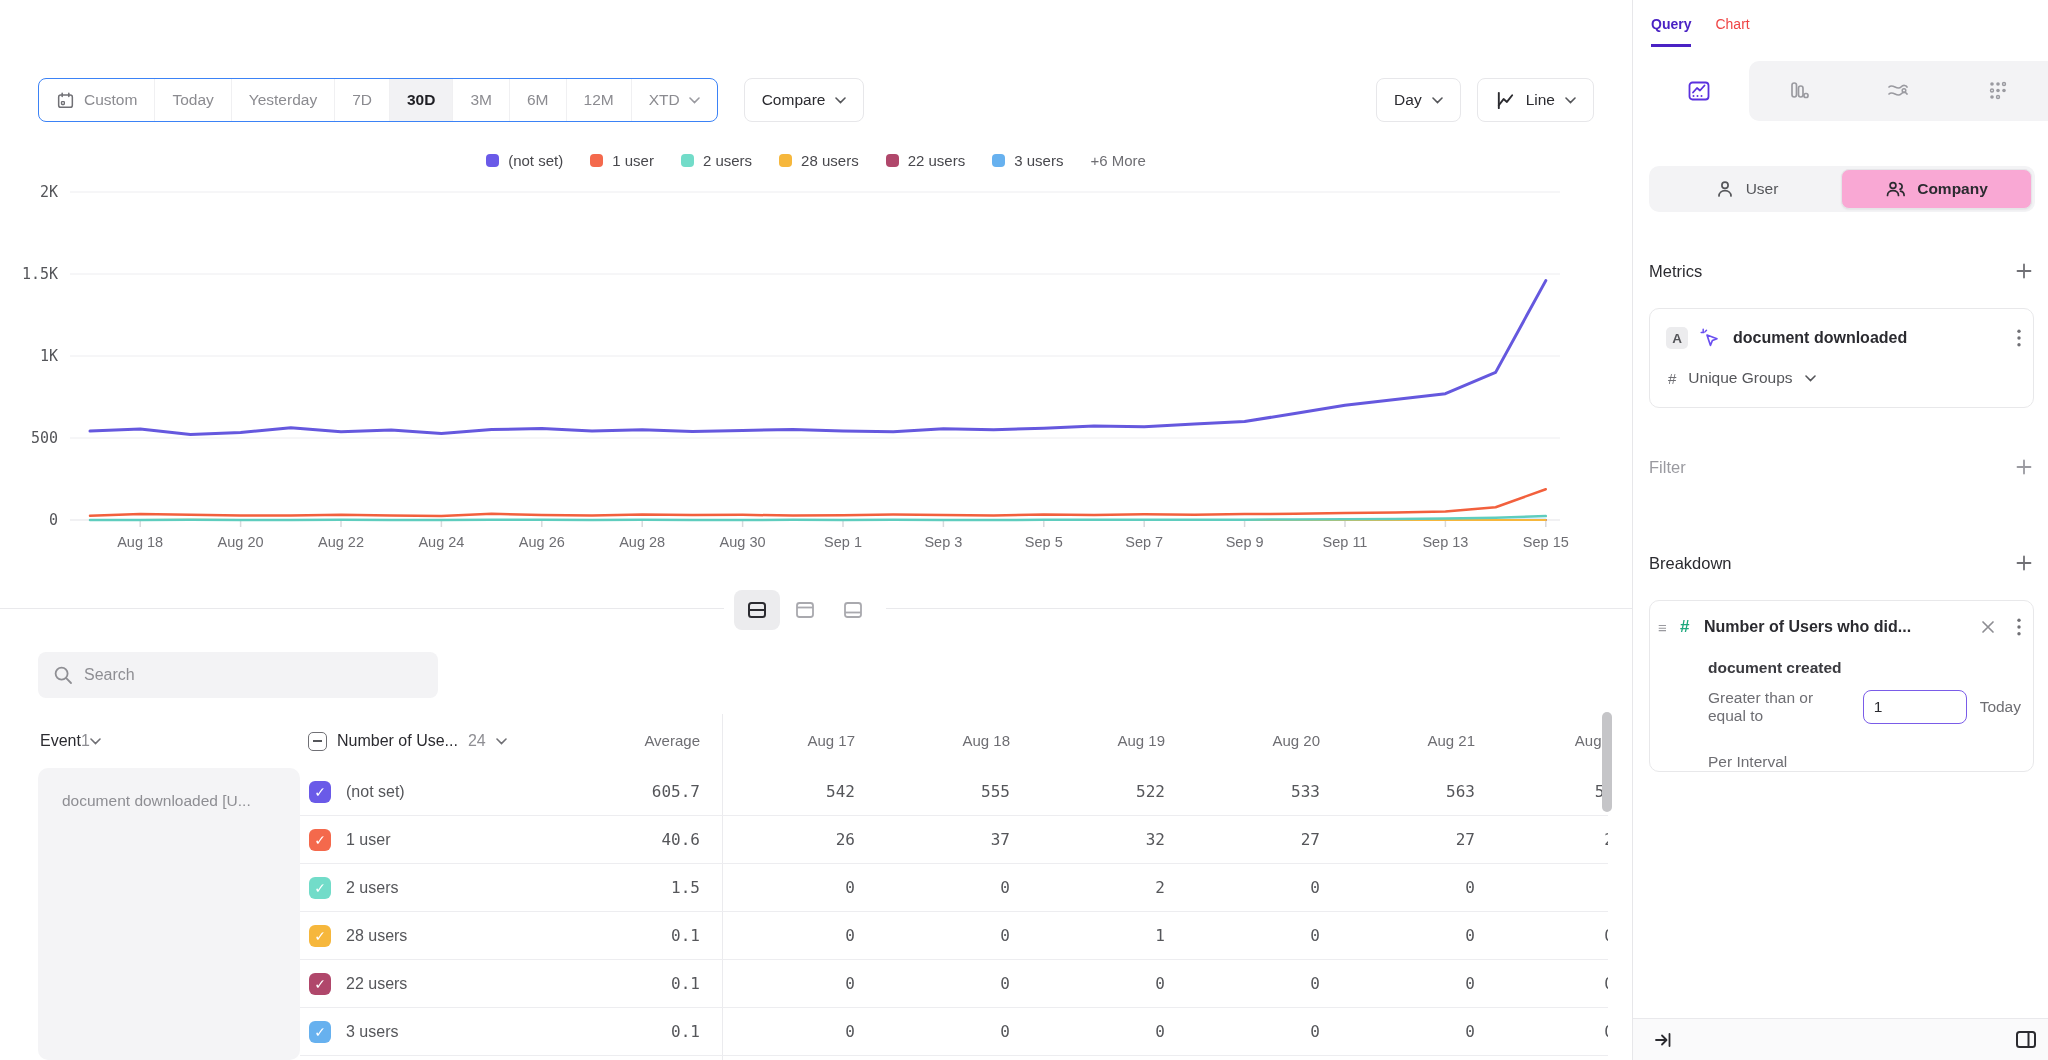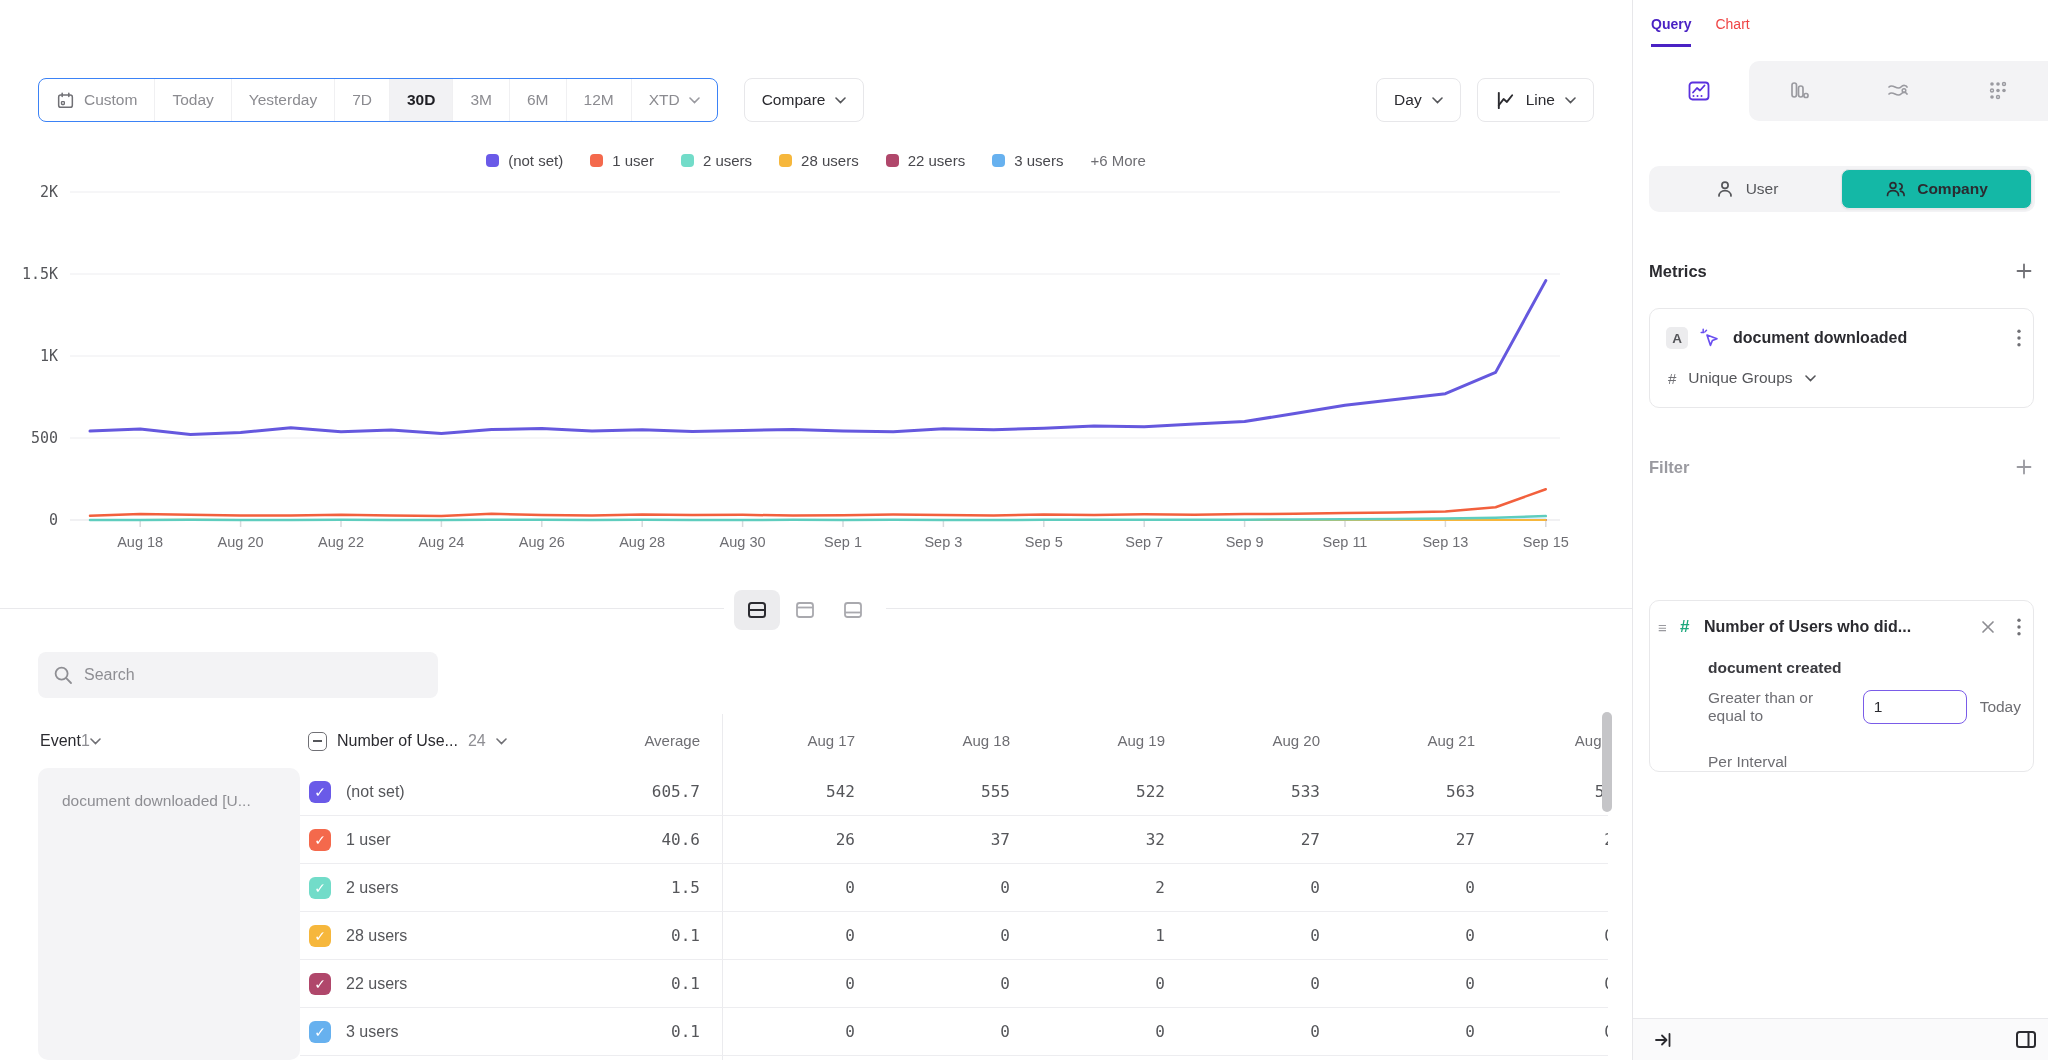--- a/index.html
+++ b/index.html
@@ -87,26 +87,26 @@
   .tab.inactive { color:#ef4444; }
   .tiles { position:absolute; top:61px; left:16px; right:0; height:60px; display:flex; }
   .tile { flex:1; display:flex; align-items:center; justify-content:center; cursor:pointer; background:#f3f3f5; }
   .tile.active { background:#fff; }
   .tile.first-gray { border-radius:10px 0 0 10px; }
 
   .scope { position:absolute; top:166px; left:16px; width:386px; height:46px; background:#f3f3f5;
     border-radius:10px; display:flex; padding:3px; }
   .scope-opt { flex:1; display:flex; align-items:center; justify-content:center; gap:11px;
     font-size:15.5px; color:#55565a; border-radius:8px; cursor:pointer; }
-  .scope-opt.active { background:#14b8a6; border:1px solid #e5e5e8; box-shadow:0 1px 2px rgba(0,0,0,.06);
+  .scope-opt.active { background:#f9a8d4; border:1px solid #e5e5e8; box-shadow:0 1px 2px rgba(0,0,0,.06);
     color:#2b2b30; font-weight:700; }
 
   .sec { position:absolute; left:16px; right:16px; height:30px; display:flex;
     justify-content:space-between; align-items:center; }
-  .sec .sec-title { font-size:16.5px; font-weight:700; color:#2b2b30;text-align:center; }
+  .sec .sec-title { font-size:16.5px; font-weight:400; color:#2b2b30;text-align:center; }
   .sec .sec-title.dim { color:#9a9aa0; }
   .sec-plus { cursor:pointer; display:flex; }
 
   .card { position:absolute; left:16px; right:14px; background:#fff; border:1px solid #e8e8ea;
     border-radius:10px; }
   #metric-card { top:308px; height:100px; }
   .mc-row1 { position:absolute; top:18px; left:16px; right:12px; display:flex; align-items:center; gap:12px; }
   .a-badge { width:22px; height:22px; background:#ececee; border-radius:5px; font-size:13.5px; font-weight:700;
     color:#55565a; display:flex; align-items:center; justify-content:center; }
   .mc-title { flex:1; font-size:16px; font-weight:700; color:#2b2b30; white-space:nowrap; overflow:hidden; }
@@ -519,20 +519,28 @@
 
   <div class="sec" style="top:452px">
     <span class="sec-title dim">Filter</span>
     <span class="sec-plus">
       <svg width="16" height="16" viewBox="0 0 16 16">
           <path d="M8 1.5v13M1.5 8h13" stroke="#9a9aa0" stroke-width="1.8" stroke-linecap="round"></path>
         </svg>
     </span>
   </div>
 
+  <div class="sec" style="top:548px">
+    <span class="sec-title">Breakdown</span>
+    <span class="sec-plus">
+      <svg width="16" height="16" viewBox="0 0 16 16">
+          <path d="M8 1.5v13M1.5 8h13" stroke="#707075" stroke-width="1.8" stroke-linecap="round"></path>
+        </svg>
+    </span>
+  </div>
 
   <div class="card" id="breakdown-card">
     <div class="bc-row1">
       <span class="drag-handle">≡</span>
       <span class="hash-green">#</span>
       <span class="bc-title">Number of Users who did...</span>
       <svg style="margin-right:22px" width="14" height="14" viewBox="0 0 14 14">
           <path d="M2 2l10 10M12 2L2 12" stroke="#8e8e93" stroke-width="1.7" stroke-linecap="round"></path>
         </svg>
       <svg width="4" height="18" viewBox="0 0 4 18">

